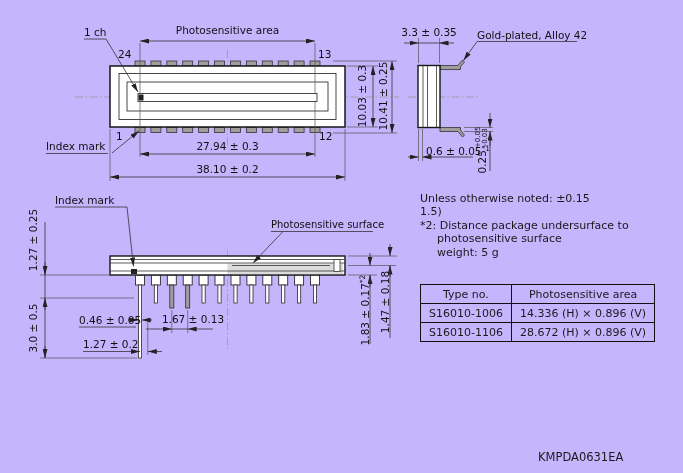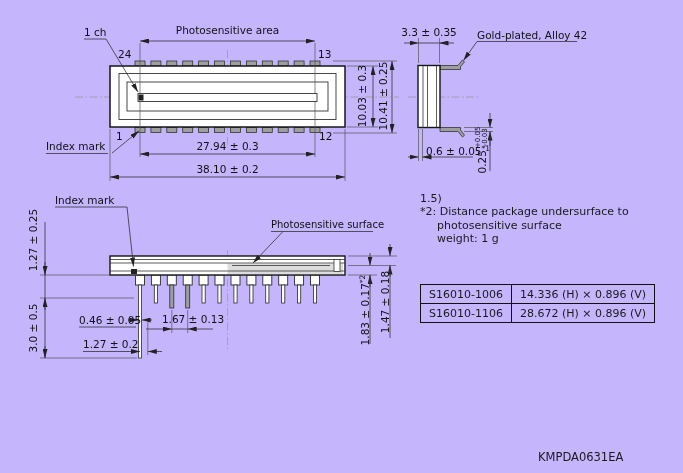--- a/index.html
+++ b/index.html
@@ -246,28 +246,33 @@
   <div class="lbl" style="left:271px;top:219px;font-size:10px;">Photosensitive surface</div>
   <div class="lbl rot" style="left:-3px;top:233px;width:74px;">1.27 ± 0.25</div>
   <div class="lbl rot" style="left:4px;top:321px;width:60px;">3.0 ± 0.5</div>
   <div class="lbl" style="left:79px;top:314px;">0.46 ± 0.05</div>
   <div class="lbl" style="left:83px;top:338px;">1.27 ± 0.2</div>
   <div class="lbl ctr" style="left:161px;top:313px;width:64px;">1.67 ± 0.13</div>
   <div class="lbl rot" style="left:322px;top:303px;width:84px;"><span>1.83 ± 0.17</span><sup class="nref">*2</sup></div>
   <div class="lbl rot" style="left:350px;top:295px;width:72px;">1.47 ± 0.18</div>
 
   <div id="notes">
+    <div class="note-line">Unless otherwise noted: ±0.15</div>
     <div class="note-line">1.5)</div>
     <div class="note-line">*2: Distance package undersurface to</div>
     <div class="note-line ind">photosensitive surface</div>
-    <div class="note-line ind">weight: 1 g</div>
+    <div class="note-line ind">weight: 5 g</div>
   </div>
 
   <table id="spec-table">
     <tbody>
+        <tr>
+      <th>Type no.</th>
+      <th>Photosensitive area</th>
+    </tr>
     <tr>
       <td>S16010-1006</td>
       <td>14.336 (H) × 0.896 (V)</td>
     </tr>
     <tr>
       <td>S16010-1106</td>
       <td>28.672 (H) × 0.896 (V)</td>
     </tr>
   </tbody>
     </table>

